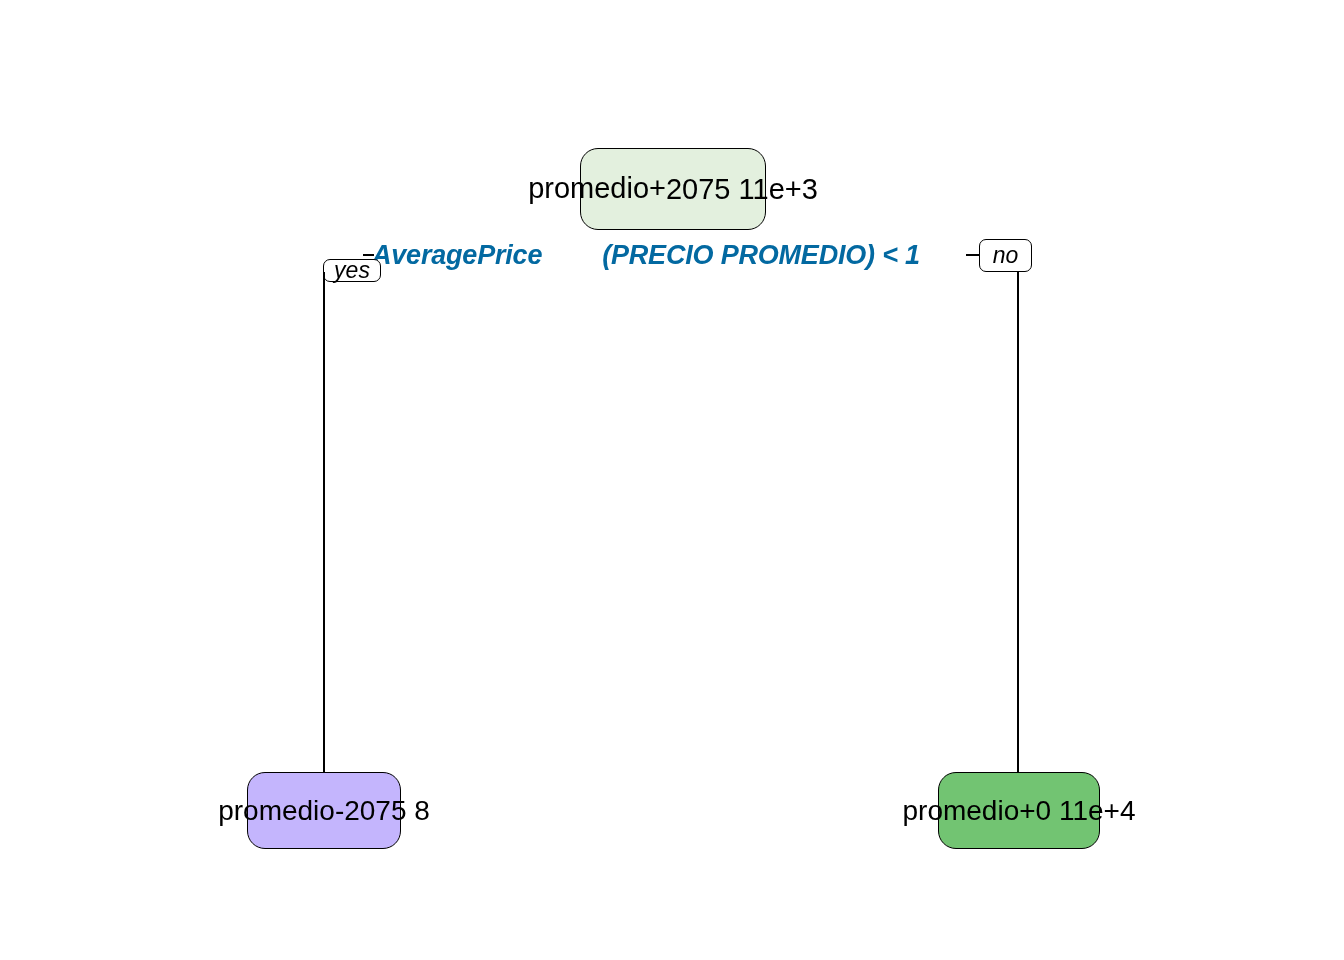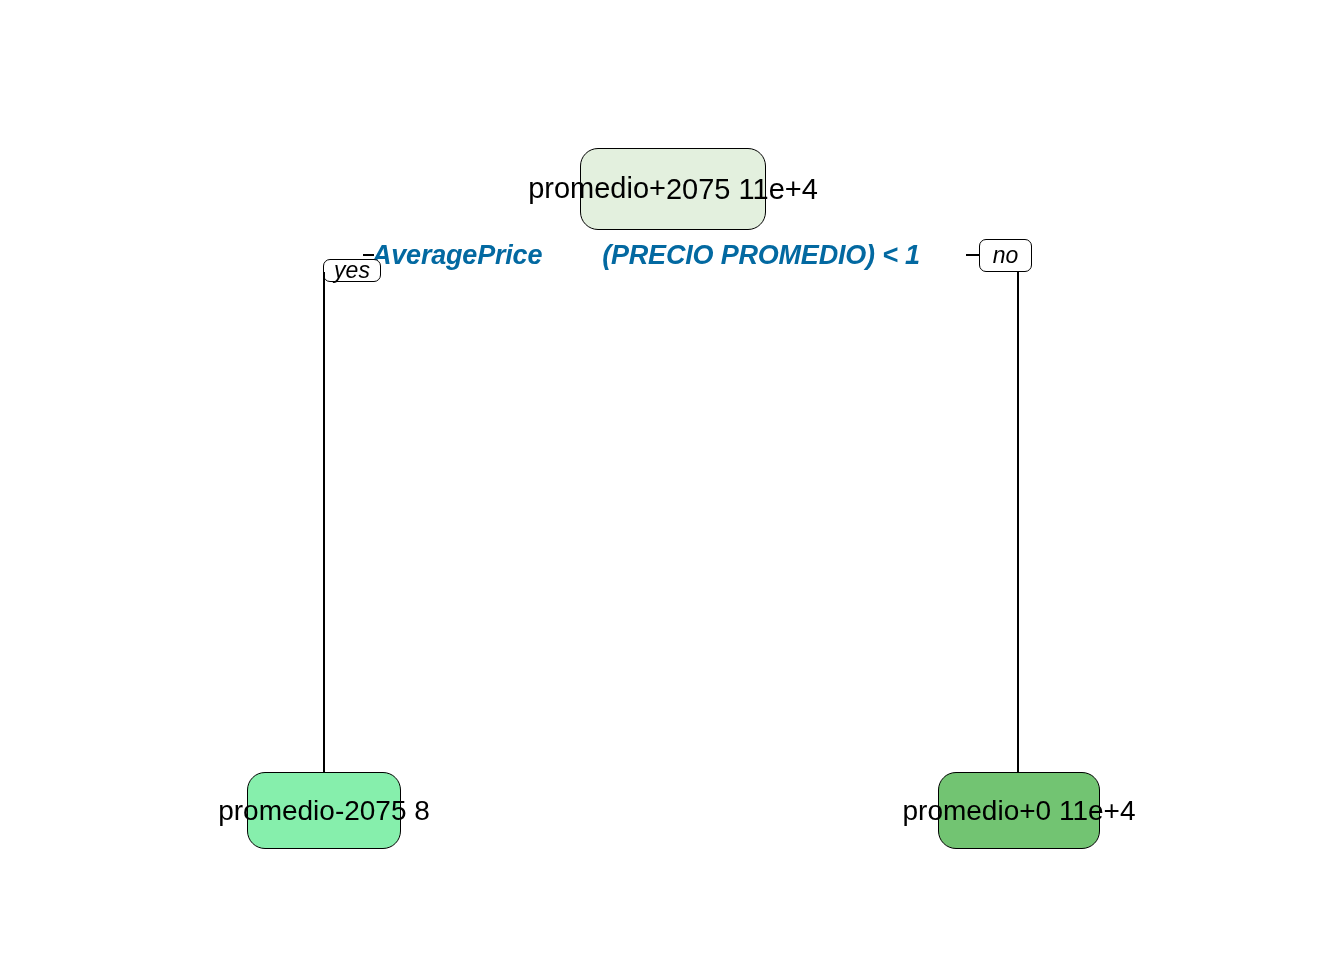--- a/index.html
+++ b/index.html
@@ -60,21 +60,21 @@
     font-size: 29px;
   }
   #root-node .node-line-1 { margin-bottom: 1px; }
 
   
   #leaf-no-node {
     left: 247px;
     top: 772px;
     width: 154px;
     height: 77px;
-    background: #86efac;
+    background: #c4b5fd;
     font-size: 28px;
   }
 
   
   #leaf-yes-node {
     left: 938px;
     top: 772px;
     width: 162px;
     height: 77px;
     background: #72c472;
@@ -129,21 +129,21 @@
     height: 33px;
   }
 </style>
 </head>
 <body>
 
 <div id="tree-canvas">
 
   <div class="node" id="root-node">
     <span class="node-line-1">promedio+</span>
-    <span class="node-line-2">2075  11e+4</span>
+    <span class="node-line-2">2075  11e+3</span>
   </div>
 
   <div id="split-label"><span>AveragePrice</span><span class="cond-gap"></span><span>(PRECIO PROMEDIO) &lt; 1</span></div>
 
   <div class="branch-tag" id="branch-yes">
     <span>yes</span>
   </div>
   <div class="branch-tag" id="branch-no">
     <span>no</span>
   </div>

